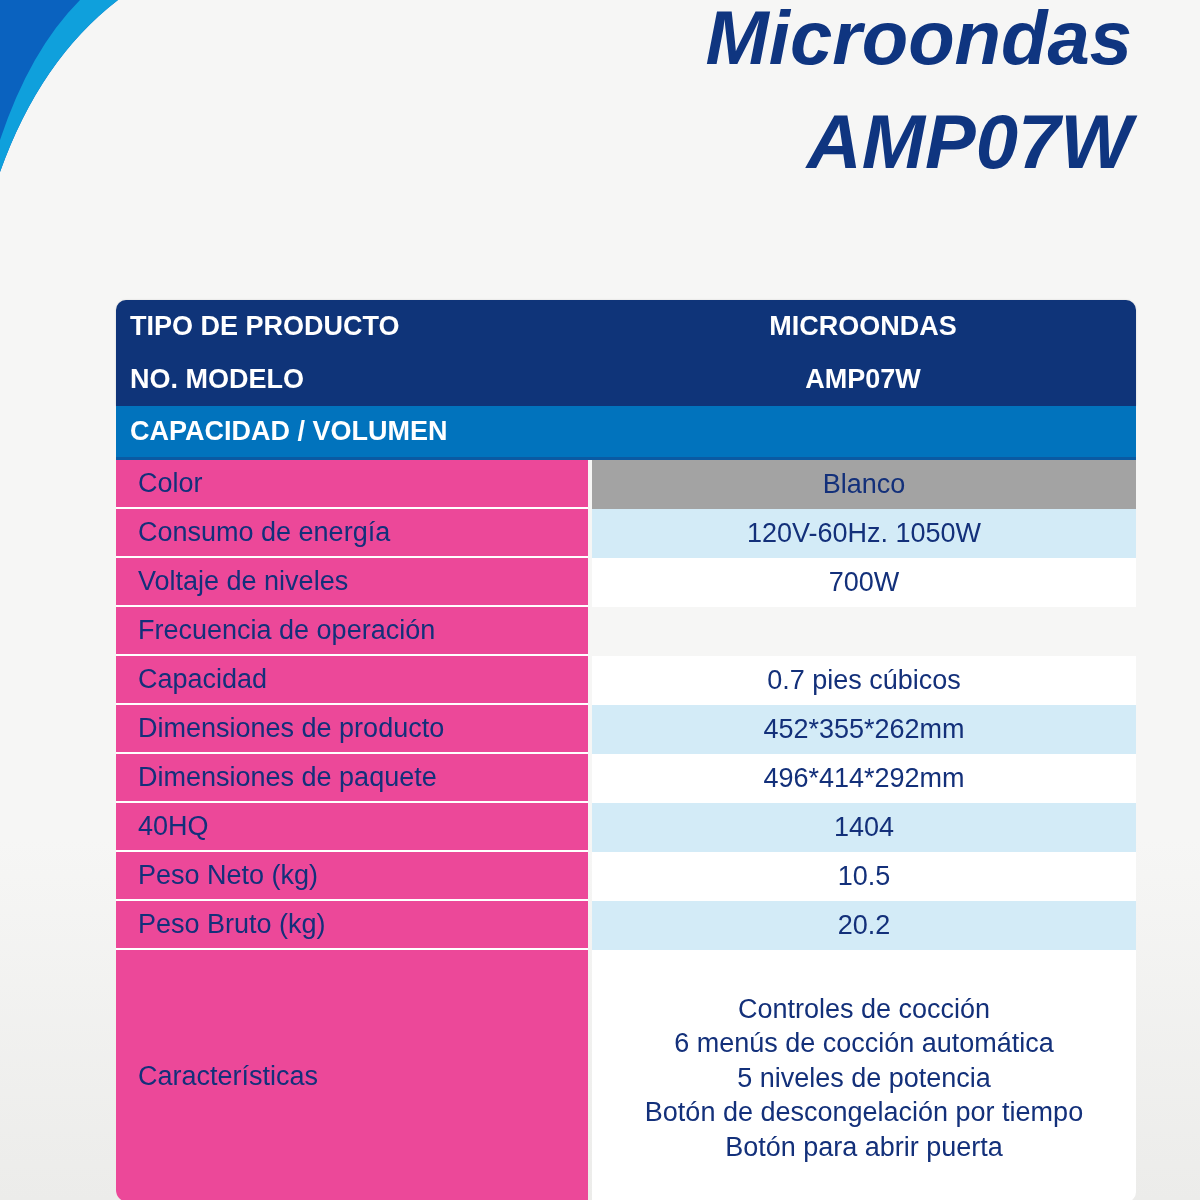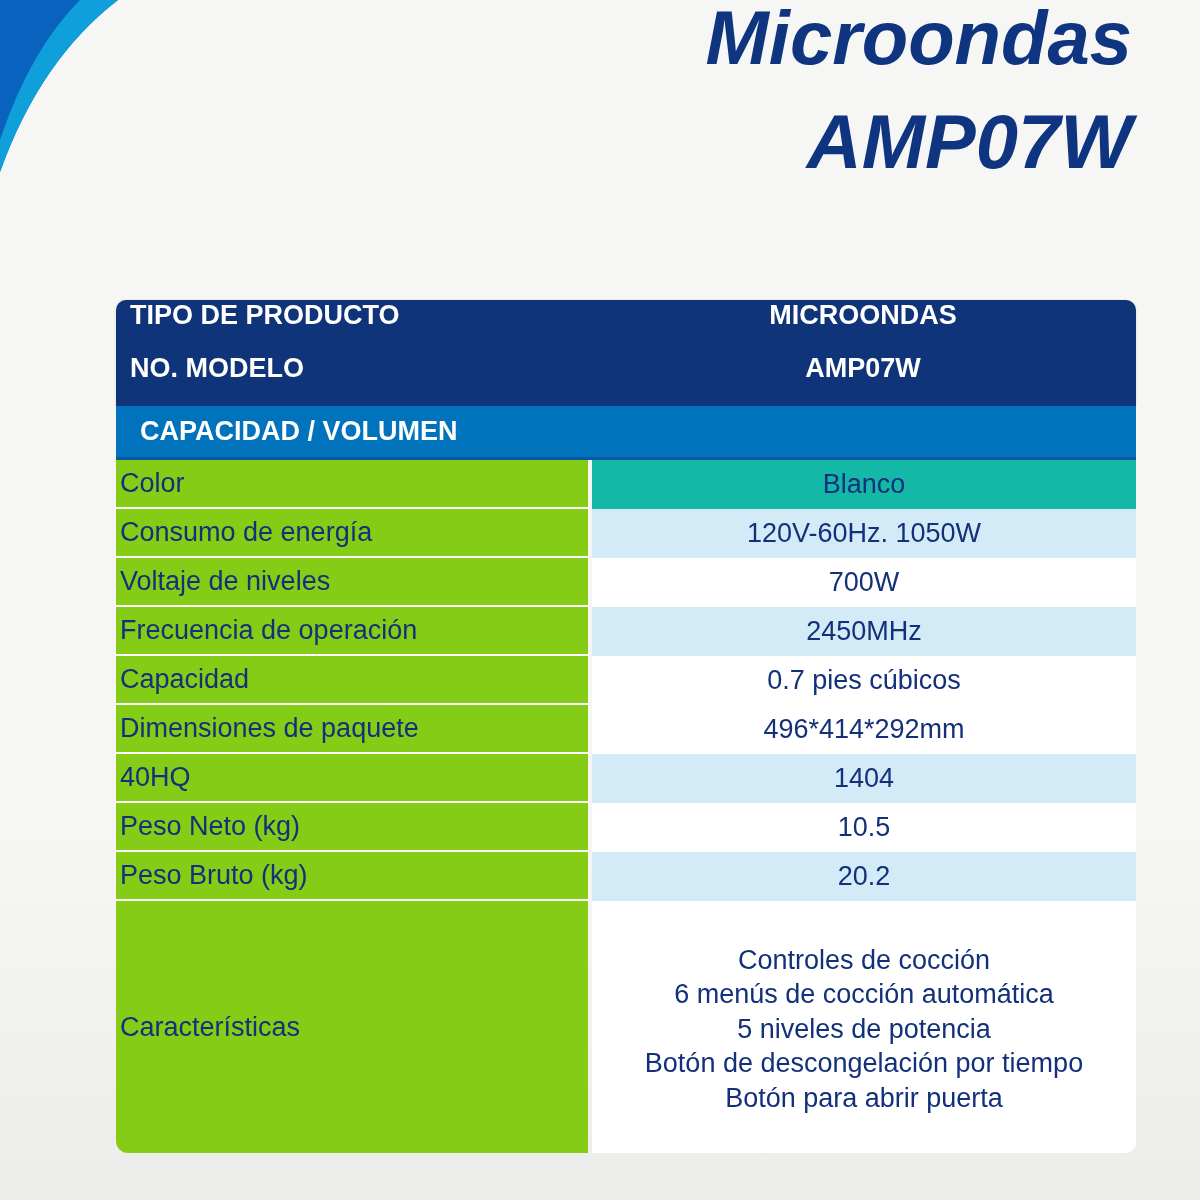--- a/index.html
+++ b/index.html
@@ -17,39 +17,39 @@
     .title .l1 { display: block; height: 78px; }
     .title .l2 { display: block; margin-top: 26px; }
     .table {
       position: absolute; left: 116px; top: 300px; width: 1020px;
     }
     .hdr {
       background: #0f3479; border-radius: 10px 10px 0 0; height: 106px;
       color: #ffffff; font-weight: bold; font-size: 27px;
       box-shadow: 0 0 2px rgba(0,0,0,0.15);
     }
-    .hdr-row { display: flex; height: 53px; }
+    .hdr-row { display: flex; height: 53px; align-items: center; }
     .hdr-row .k { width: 474px; padding-left: 14px; box-sizing: border-box; }
     .hdr-row .v { flex: 1; text-align: center; }
     .section {
       background: #0173bd; height: 54px; color: #ffffff; font-weight: bold;
-      font-size: 27px; display: flex; align-items: center; padding-left: 24px;
+      font-size: 27px; display: flex; align-items: center; padding-left: 14px;
       border-bottom: 3px solid #0a5aa3; box-sizing: border-box;
     }
     .row { display: flex; height: 49px; }
     .row .k {
-      width: 472px; background: #84cc16; color: #13307a; font-size: 27px;
-      display: flex; align-items: center; padding-left: 4px; box-sizing: border-box;
+      width: 472px; background: #ec4899; color: #13307a; font-size: 27px;
+      display: flex; align-items: center; padding-left: 22px; box-sizing: border-box;
       border-bottom: 2px solid #ffffff;
     }
     .row .v {
       flex: 1; margin-left: 4px; color: #13307a; font-size: 27px;
       display: flex; align-items: center; justify-content: center;
     }
-    .row.odd .v { background: #14b8a6; }
+    .row.odd .v { background: #a3a3a3; }
     .row.alt .v { background: #d3ebf7; }
     .row.white .v { background: #ffffff; }
     .row.feat { height: 252px; }
     .row.feat .k { border-bottom: none; border-radius: 0 0 0 12px; }
     .row.feat .v {
       background: #ffffff; flex-direction: column; line-height: 34.5px;
       text-align: center; border-radius: 0 0 10px 0; padding-top: 4px; box-sizing: border-box;
     }
   </style>
 </head>
@@ -85,25 +85,28 @@
   <div class="row alt">
     <div class="k">Consumo de energía</div>
     <div class="v">120V-60Hz. 1050W</div>
   </div>
   <div class="row white">
     <div class="k">Voltaje de niveles</div>
     <div class="v">700W</div>
   </div>
   <div class="row alt">
     <div class="k">Frecuencia de operación</div>
-    <div class="v">2450MHz</div>
   </div>
   <div class="row white">
     <div class="k">Capacidad</div>
     <div class="v">0.7 pies cúbicos</div>
+  </div>
+  <div class="row alt">
+    <div class="k">Dimensiones de producto</div>
+    <div class="v">452*355*262mm</div>
   </div>
   <div class="row white">
     <div class="k">Dimensiones de paquete</div>
     <div class="v">496*414*292mm</div>
   </div>
   <div class="row alt">
     <div class="k">40HQ</div>
     <div class="v">1404</div>
   </div>
   <div class="row white">

